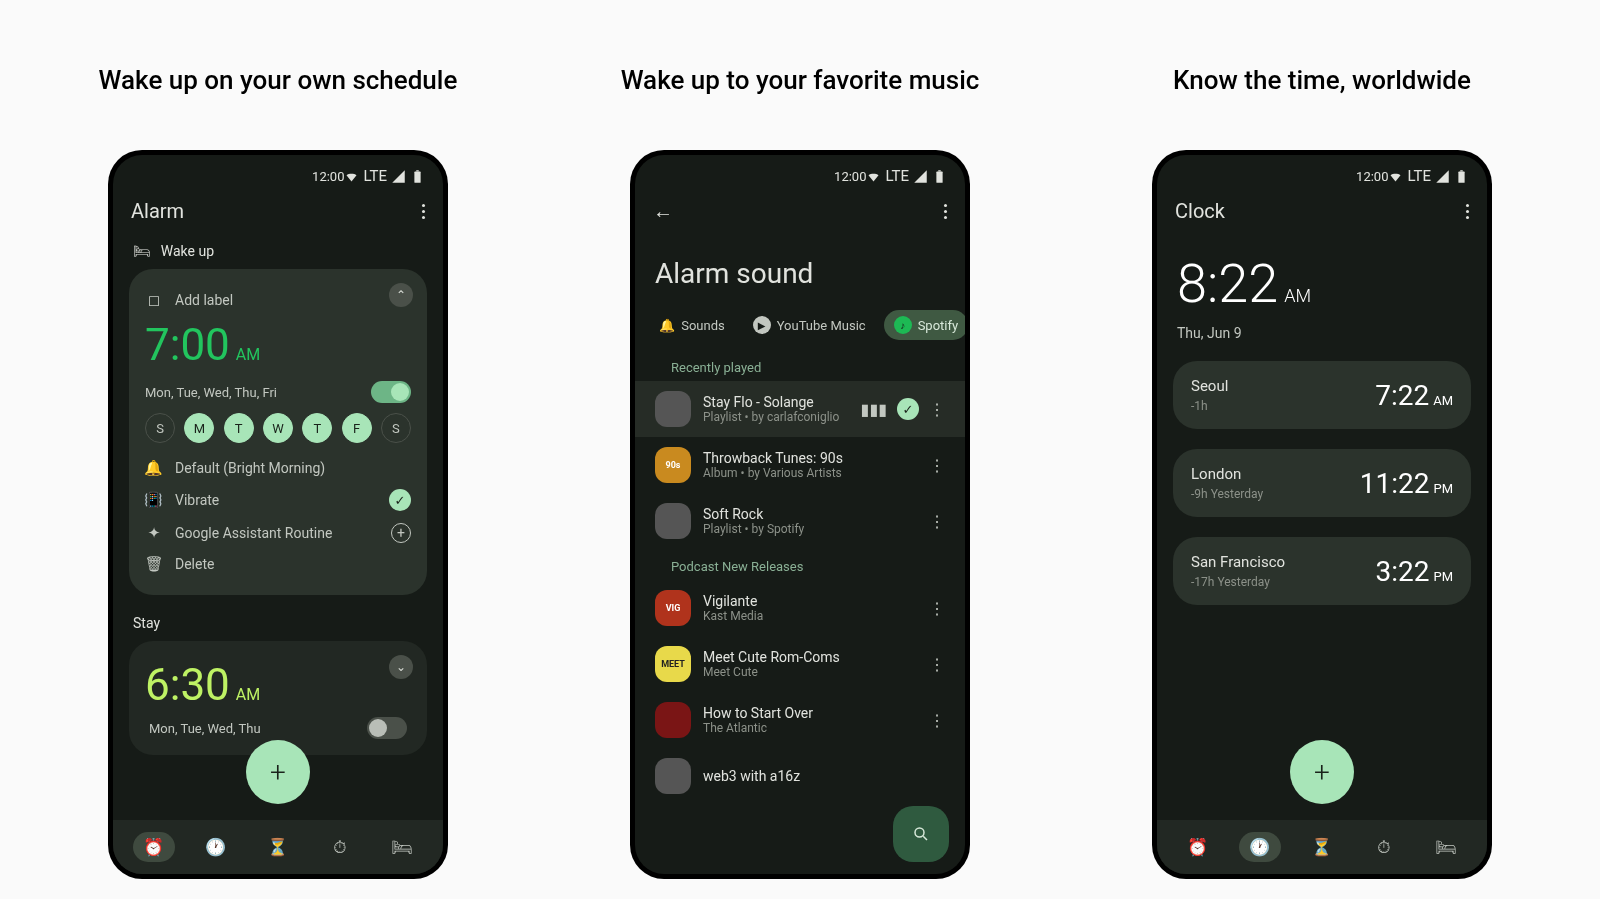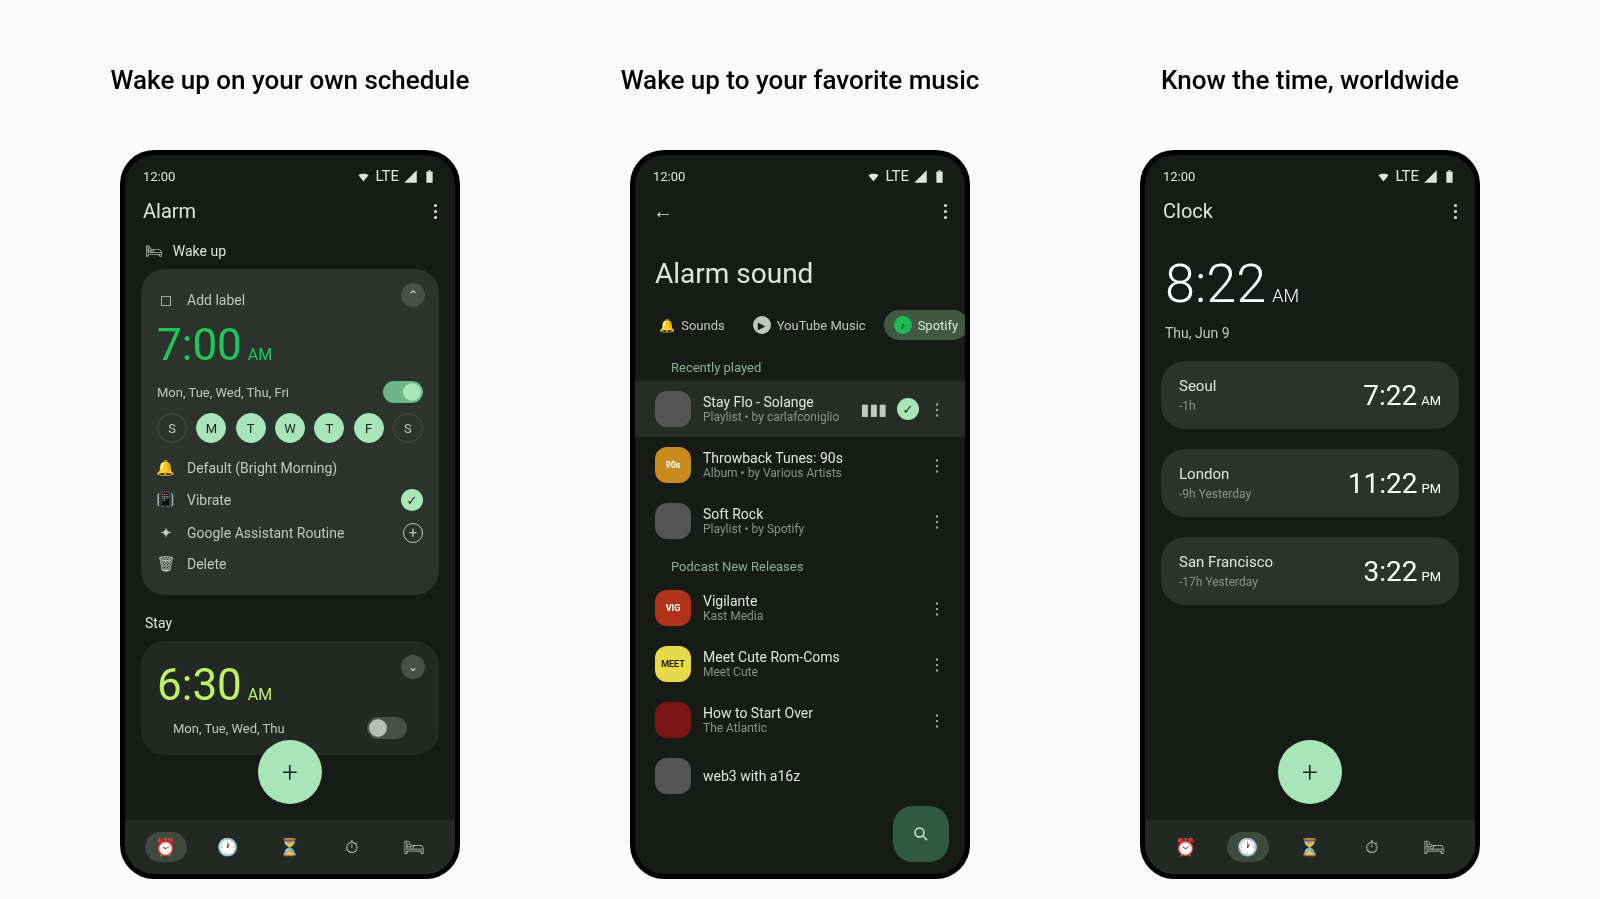--- a/index.html
+++ b/index.html
@@ -1,22 +1,22 @@
 <!DOCTYPE html>
 <html><head>
 <meta charset="utf-8">
 <style>
 *{box-sizing:border-box;margin:0;padding:0;font-family:-apple-system,BlinkMacSystemFont,"Segoe UI",Roboto,sans-serif}
 body{background:#fafafa;display:flex;justify-content:center;padding:20px;width:1600px;height:899px}
-.panels{display:flex;gap:20px}
+.panels{display:flex;gap:32px}
 .panel{display:flex;flex-direction:column;align-items:center;width:490px}
 .panel-title{font-size:26px;font-weight:500;color:#000;margin:45px 0 55px;text-align:center}
 .phone{width:340px;height:740px;background:#000;border-radius:34px;padding:5px;position:relative;overflow:hidden}
 .screen{width:100%;height:100%;background:#161b17;border-radius:29px;overflow:hidden;color:#e1e3de;position:relative;display:flex;flex-direction:column}
-.status-bar{display:flex;justify-content:space-between;align-items:center;padding:12px 18px 4px;font-size:13px;color:#e1e3de}
+.status-bar{display:flex;justify-content:flex-end;align-items:center;padding:12px 18px 4px;font-size:13px;color:#e1e3de}
 .status-right{display:flex;align-items:center;gap:4px;font-size:15px;font-weight:400}
 .app-header{display:flex;justify-content:space-between;align-items:center;padding:10px 18px 14px}
 .app-title{font-size:20px;color:#e1e3de}
 .dots{display:flex;flex-direction:column;gap:3px}
 .dots span{width:3px;height:3px;border-radius:50%;background:#e1e3de}
 .content{flex:1;overflow:hidden;padding:0 16px}
 .section-label{display:flex;align-items:center;gap:10px;padding:6px 4px 10px;font-size:14px;color:#e1e3de}
 .card{background:#2b332c;border-radius:24px;padding:16px;margin-bottom:14px;position:relative}
 .card-muted{background:#222823}
 .row{display:flex;align-items:center;gap:12px;font-size:14px;color:#c2c7c0;padding:6px 0}
@@ -150,21 +150,21 @@
         </div>
       </div>
       <div class="section-label">
         <span>Stay</span>
       </div>
       <div class="card card-muted">
         <div class="chev">⌄</div>
         <div style="padding:6px 0 0">
           <span class="big-time muted-time"><span>6:30</span><span class="ampm">AM</span></span>
         </div>
-        <div class="days-row" style="margin:10px 16px 0">
+        <div class="days-row" style="margin:10px 4px 0">
           <span class="days-text">Mon, Tue, Wed, Thu</span>
           <div class="toggle toggle-off"></div>
         </div>
       </div>
     </div>
     <div class="fab">+</div>
     <div class="bottom-nav">
       <div class="nav-item active">⏰</div>
       <div class="nav-item">🕐</div>
       <div class="nav-item">⏳</div>

